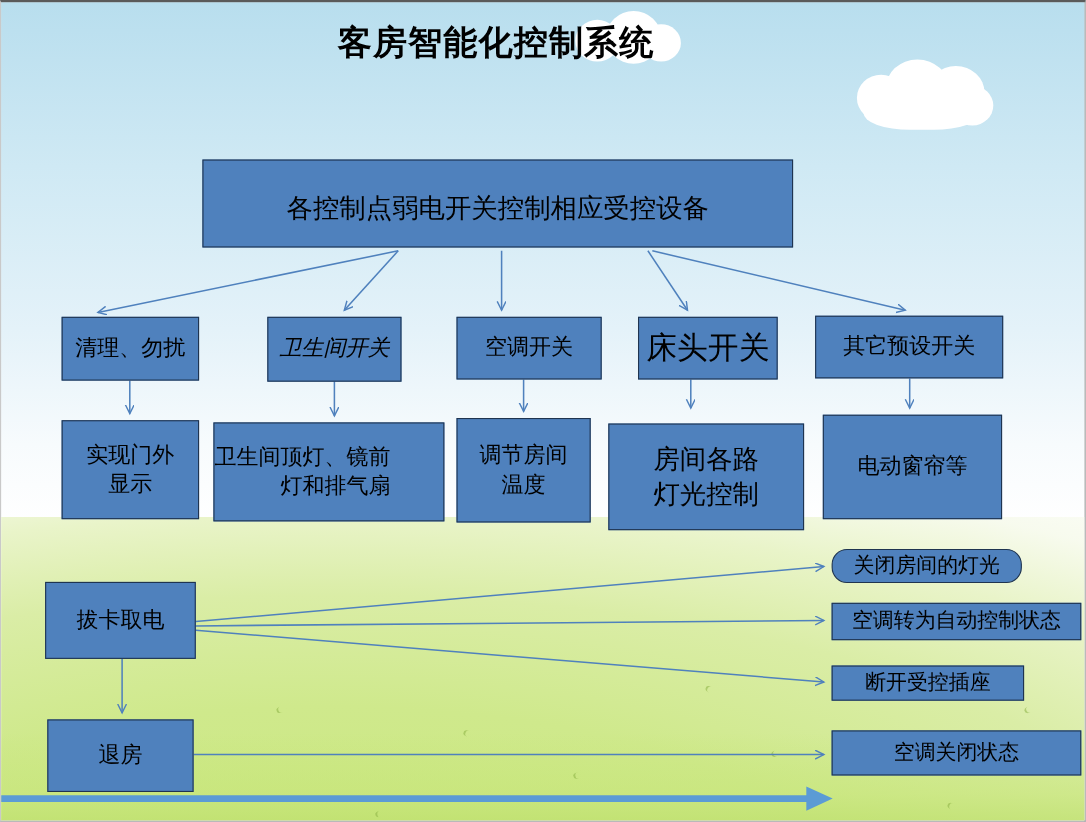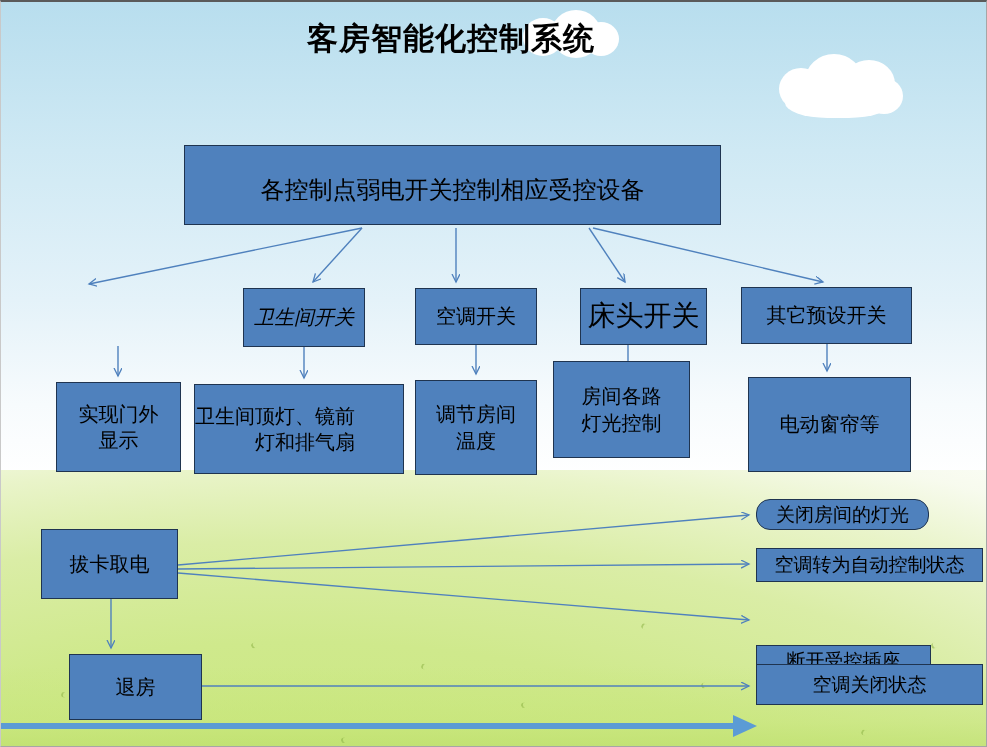--- a/index.html
+++ b/index.html
@@ -32,33 +32,33 @@
   .node{
     position:absolute;background:var(--box-fill);border:1.6px solid var(--box-border);
     color:var(--text);display:flex;align-items:center;justify-content:center;
     text-align:center;white-space:pre-line;line-height:1.32;z-index:3;
   }
   .node.top-align{align-items:flex-start;padding-top:28px;}
   .node.left-align{justify-content:flex-start;text-align:right;padding:6px 0;}
   #n-root{left:183px;top:143px;width:537px;height:80px;font-size:24px;}
   #n-sw1{left:55px; top:286px;width:125px;height:58px;font-size:20px;}
   #n-sw2{left:242px;top:286px;width:122px;height:59px;font-size:20px;font-style:italic;}
-  #n-sw3{left:414px;top:286px;width:122px;height:57px;font-size:20px;}
+  #n-sw3{left:414px;top:286px;width:132px;height:57px;font-size:20px;}
   #n-sw4{left:563px;top:286px;width:127px;height:57px;font-size:28px;margin-left:16px;}
   #n-sw5{left:740px;top:285px;width:171px;height:57px;font-size:20px;}
   #n-fn1{left:55px; top:380px;width:125px;height:90px;font-size:20px;}
   #n-fn2{left:193px;top:382px;width:210px;height:90px;font-size:20px;align-items:center;}
   #n-fn3{left:414px;top:378px;width:122px;height:95px;font-size:20px;}
-  #n-fn4{left:552px;top:359px;width:137px;height:97px;font-size:20px;}
+  #n-fn4{left:552px;top:383px;width:178px;height:97px;font-size:24px;}
   #n-fn5{left:747px;top:375px;width:163px;height:95px;font-size:20px;}
   #n-card{left:40px;top:527px;width:137px;height:70px;font-size:20px;}
-  #n-checkout{left:42px;top:652px;width:133px;height:66px;font-size:20px;margin-left:26px;}
+  #n-checkout{left:42px;top:652px;width:133px;height:66px;font-size:20px;}
   #n-act1{left:755px;top:497px;width:173px;height:31px;font-size:19px;border-radius:14px;}
   #n-act2{left:755px;top:546px;width:227px;height:34px;font-size:19px;}
-  #n-act3{left:755px;top:603px;width:175px;height:32px;font-size:19px;margin-top:40px;}
+  #n-act3{left:755px;top:603px;width:175px;height:32px;font-size:19px;}
   #n-act4{left:755px;top:662px;width:227px;height:41px;font-size:19px;}
   .title{
     position:absolute;top:16px;left:0;width:900px;text-align:center;z-index:3;
     font-size:31px;font-weight:bold;color:#000;letter-spacing:1px;
   }
   svg.wires{position:absolute;left:0;top:0;z-index:2;}
   .edge{stroke:var(--line);stroke-width:1.4;fill:none;}
 </style>
 </head>
 <body>
@@ -115,20 +115,21 @@
     <g>
       <line x1="0" y1="724" x2="734" y2="724" stroke="#5b9bd5" stroke-width="6"></line>
       <polygon points="732,713 732,735 756,724" fill="#5b9bd5"></polygon>
     </g>
   </svg>
 
   <div class="title">客房智能化控制系统</div>
 
   <div class="node top-align" id="n-root">各控制点弱电开关控制相应受控设备</div>
 
+  <div class="node" id="n-sw1">清理、勿扰</div>
   <div class="node" id="n-sw2">卫生间开关</div>
   <div class="node" id="n-sw3">空调开关</div>
   <div class="node" id="n-sw4">床头开关</div>
   <div class="node" id="n-sw5">其它预设开关</div>
 
   <div class="node" id="n-fn1">实现门外
 显示</div>
   <div class="node left-align" id="n-fn2">卫生间顶灯、镜前
 灯和排气扇</div>
   <div class="node" id="n-fn3">调节房间

